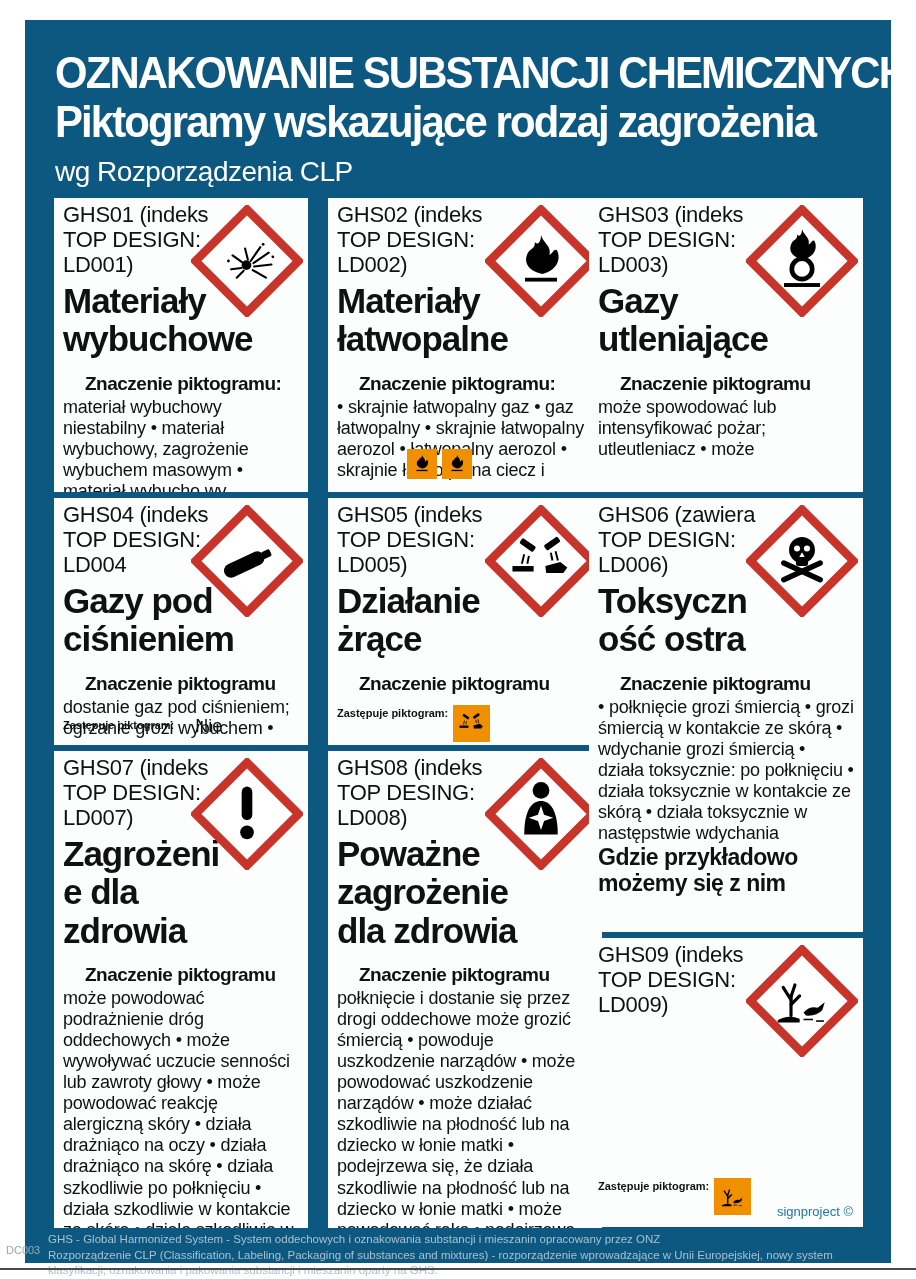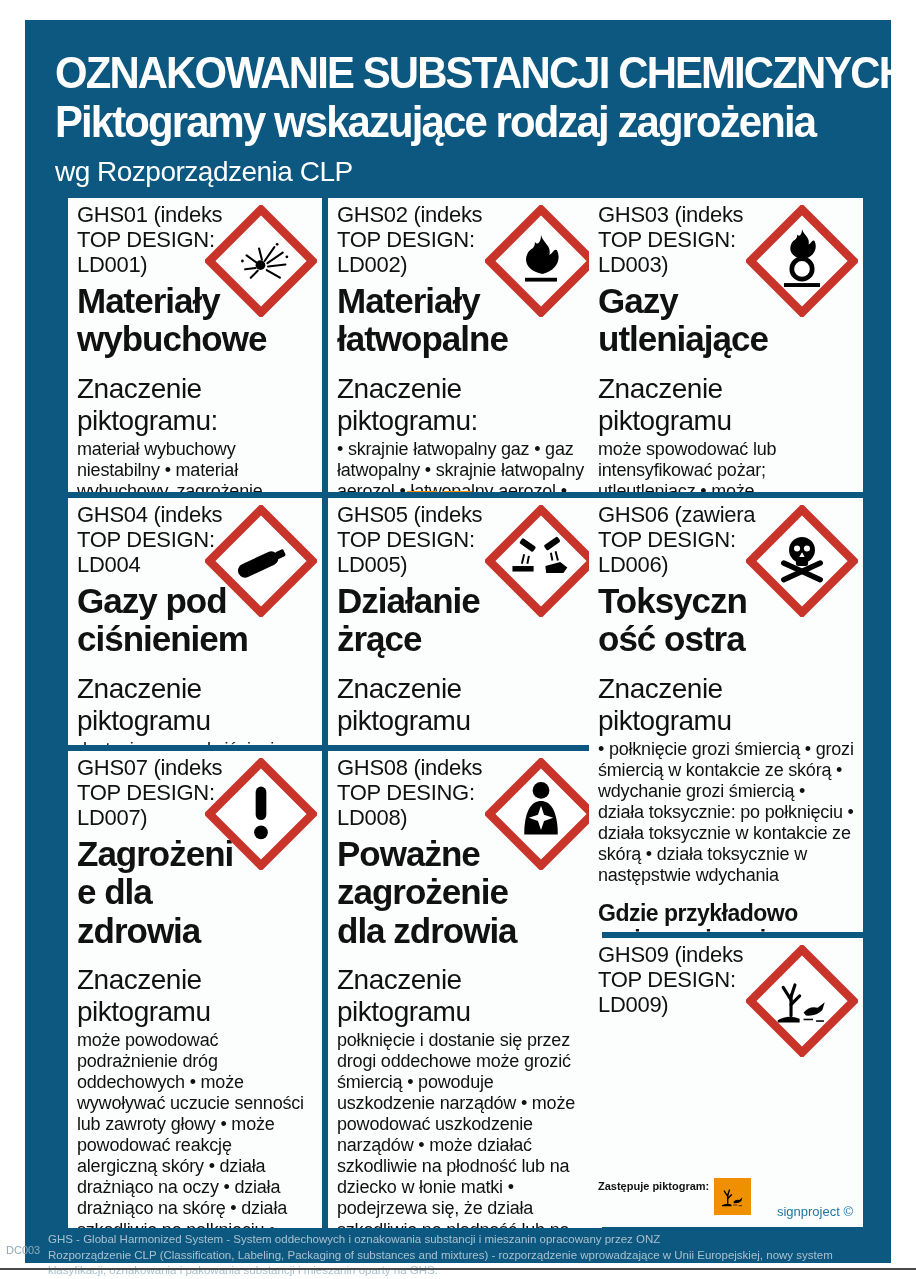--- a/index.html
+++ b/index.html
@@ -8,34 +8,34 @@
   .panel { position:absolute; left:25px; top:20px; width:866px; height:1243px; background:#0d5880; }
 
   
   .hdr { position:absolute; left:30px; top:28px; width:820px; color:#ffffff; }
   .hdr-t { font-weight:bold; font-size:45px; line-height:1.09; letter-spacing:-2px;
            white-space:nowrap; transform:scaleX(0.93); transform-origin:left top; }
   .hdr-sub { font-size:28px; margin-top:10px; letter-spacing:-0.5px; }
 
   
   .col { position:absolute; top:178px; width:274px; }
-  .col1 { left:23px;padding-left:20px; } .col2 { left:303px; } .col3 { left:564px; }
+  .col1 { left:9px;padding-left:20px; } .col2 { left:303px; } .col3 { left:564px; }
   .cell { position:relative; background:#fcfdfd; margin-bottom:6px; padding:5px 9px 4px 9px;
           overflow:hidden; color:#111; }
   .h-a { height:294px; } .h-b { height:247px; } .h-c { height:477px; }
   .h-d { height:434px; } .h-e { height:289px; }
 
   .idx { font-size:22px; line-height:1.13; white-space:pre-line; letter-spacing:-0.3px; }
   .diamond { position:absolute; top:7px; right:5px; width:112px; height:112px; }
   .title { font-weight:bold; font-size:35px; line-height:1.1; letter-spacing:-1px;
            white-space:pre-line; margin-top:4px; }
-  .meaning { font-weight:normal; font-size:28px; letter-spacing:-0.5px; margin-top:14px; }
+  .meaning { font-weight:bold; font-size:19px; letter-spacing:-0.5px; margin-top:14px;margin-left:22px; }
   .body { font-size:18px; line-height:1.17; letter-spacing:-0.2px; margin-top:2px; }
   .extra { font-weight:bold; font-size:23px; line-height:1.15; letter-spacing:-0.5px;
-           white-space:pre-line; margin-top:14px; }
+           white-space:pre-line; }
 
   .replaces { display:flex; align-items:flex-start; gap:5px; margin-top:10px; }
   .replaces .lbl { font-weight:bold; font-size:11px; padding-top:2px; white-space:nowrap; }
   .replaces .note { font-size:18px; line-height:1; margin-left:16px; }
   .mini { width:30px; height:30px; flex:0 0 auto; }
   .mini-lg { width:37px; height:37px; }
 
   
   .cell-ghs01 .replaces { margin-top:-27px; }
   .cell-ghs02 .replaces { margin-top:-32px; margin-left:70px; }

